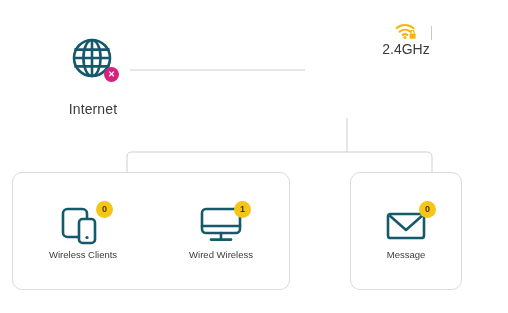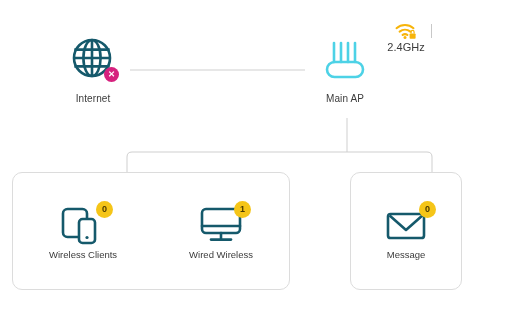--- a/index.html
+++ b/index.html
@@ -32,23 +32,23 @@
   }
 
   
   .node {
     position: absolute;
     display: flex;
     flex-direction: column;
     align-items: center;
   }
   .node-label {
-    font-size: 10px;
+    font-size: 14px;
     color: #3b3b3b;
-    margin-top: 11px;
+    margin-top: 19px;
     white-space: nowrap;
     letter-spacing: .1px;
   }
 
   
   #internet-node {
     left: 58px;
     top: 36px;
     width: 70px;
   }
@@ -95,21 +95,21 @@
     display: flex;
     align-items: center;
   }
   .band {
     display: flex;
     flex-direction: column;
     align-items: center;
     width: 48px;
   }
   .band-label {
-    font-size: 11px;
+    font-size: 14px;
     color: #3b3b3b;
     margin-top: 1px;
     white-space: nowrap;
   }
   .band-divider {
     width: 1px;
     height: 14px;
     background: #c8c8c8;
     margin: 0 1px 14px 1px;
   }
@@ -199,34 +199,20 @@
           <line x1="4.3" y1="13.6" x2="39.7" y2="13.6"></line>
           <line x1="4" y1="22" x2="40" y2="22"></line>
           <line x1="4.3" y1="30.4" x2="39.7" y2="30.4"></line>
         </g>
       </svg>
       <div class="status-badge-x">✕</div>
     </div>
     <div class="node-label">Internet</div>
   </div>
 
-  <div class="node" id="mainap-node">
-    <div class="router-wrap">
-      <svg width="46" height="42" viewBox="0 0 46 42">
-        <g stroke="#4dd2e6" stroke-width="2.6" fill="none" stroke-linecap="round">
-          <line x1="12" y1="3" x2="12" y2="22"></line>
-          <line x1="19" y1="3" x2="19" y2="22"></line>
-          <line x1="26" y1="3" x2="26" y2="22"></line>
-          <line x1="33" y1="3" x2="33" y2="22"></line>
-          <rect x="5" y="22" width="36" height="15" rx="7.5" ry="7.5"></rect>
-        </g>
-      </svg>
-    </div>
-    <div class="node-label">Main AP</div>
-  </div>
 
   <div id="band-indicators">
 
     <div class="band">
       <svg width="22" height="18" viewBox="0 0 22 18">
         <g fill="none" stroke="#f7b40a" stroke-width="2" stroke-linecap="round">
           <path d="M1.5 6.2 A13 13 0 0 1 18.5 6.2"></path>
           <path d="M4.6 9.6 A8.6 8.6 0 0 1 15.4 9.6"></path>
           <path d="M7.6 12.9 A4.4 4.4 0 0 1 12.4 12.9"></path>
         </g>

